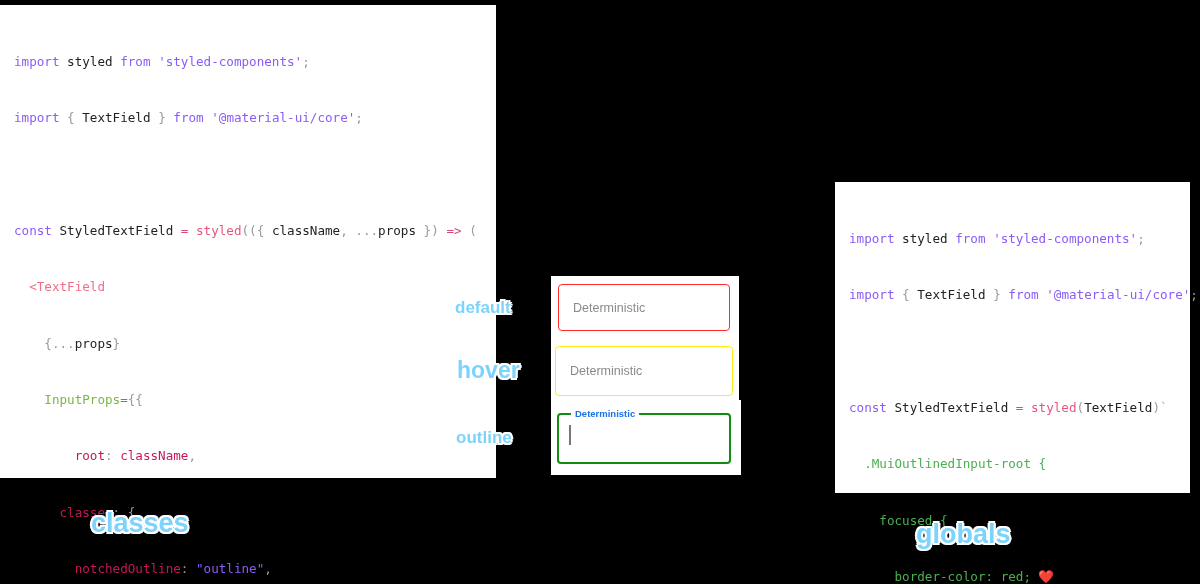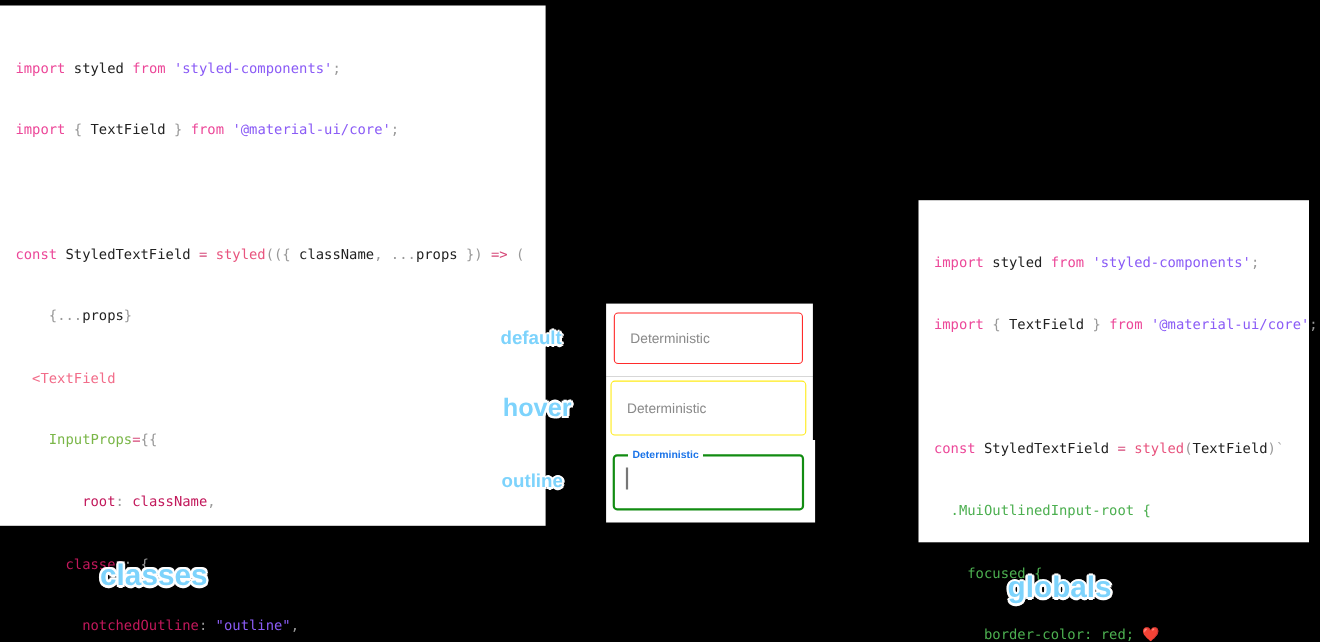--- a/index.html
+++ b/index.html
@@ -23,21 +23,21 @@
     font-family: "DejaVu Sans Mono", monospace;
     white-space: pre;
     color: #333333;
   }
   .code-panel .line {
     display: block;
     white-space: pre;
   }
 
   
-  .t-kw      { color: #ec4899; }      
+  .t-kw      { color: #8b5cf6; }      
   .t-plain   { color: #222222; }      
   .t-str     { color: #8b5cf6; }      
   .t-punct   { color: #999999; }      
   .t-op      { color: #d64a7a; }      
   .t-fn      { color: #e8557f; }      
   .t-tag     { color: #f26d8a; }      
   .t-prop    { color: #7ab648; }      
   .t-key     { color: #c2185b; }      
   .t-css     { color: #4caf50; }      
   .t-grey    { color: #aaaaaa; }
@@ -162,22 +162,22 @@
   .heart { font-family: "DejaVu Sans", sans-serif; }
 </style>
 </head>
 <body>
 
 <div class="code-panel" id="panel-classes">
   <span class="line"><span class="t-kw">import</span> <span class="t-plain">styled</span> <span class="t-kw">from</span> <span class="t-str">'styled-components'</span><span class="t-punct">;</span></span>
   <span class="line"><span class="t-kw">import</span> <span class="t-punct">{</span> <span class="t-plain">TextField</span> <span class="t-punct">}</span> <span class="t-kw">from</span> <span class="t-str">'@material-ui/core'</span><span class="t-punct">;</span></span>
   <span class="line"> </span>
   <span class="line"><span class="t-kw">const</span> <span class="t-plain">StyledTextField</span> <span class="t-op">=</span> <span class="t-fn">styled</span><span class="t-punct">((</span><span class="t-punct">{</span> <span class="t-plain">className</span><span class="t-punct">,</span> <span class="t-punct">...</span><span class="t-plain">props</span> <span class="t-punct">}</span><span class="t-punct">)</span> <span class="t-op">=&gt;</span> <span class="t-punct">(</span></span>
+  <span class="line">  <span class="t-tag">&lt;TextField</span></span>
   <span class="line">    <span class="t-punct">{</span><span class="t-punct">...</span><span class="t-plain">props</span><span class="t-punct">}</span></span>
-  <span class="line">  <span class="t-tag">&lt;TextField</span></span>
   <span class="line">    <span class="t-prop">InputProps</span><span class="t-op">=</span><span class="t-punct">{{</span></span>
   <span class="line">        <span class="t-key">root</span><span class="t-punct">:</span> <span class="t-key">className</span><span class="t-punct">,</span></span>
   <span class="line">      <span class="t-key">classes</span><span class="t-punct">: {</span></span>
   <span class="line">        <span class="t-key">notchedOutline</span><span class="t-punct">:</span> <span class="t-str">"outline"</span><span class="t-punct">,</span></span>
   
   
   
   
   
   

